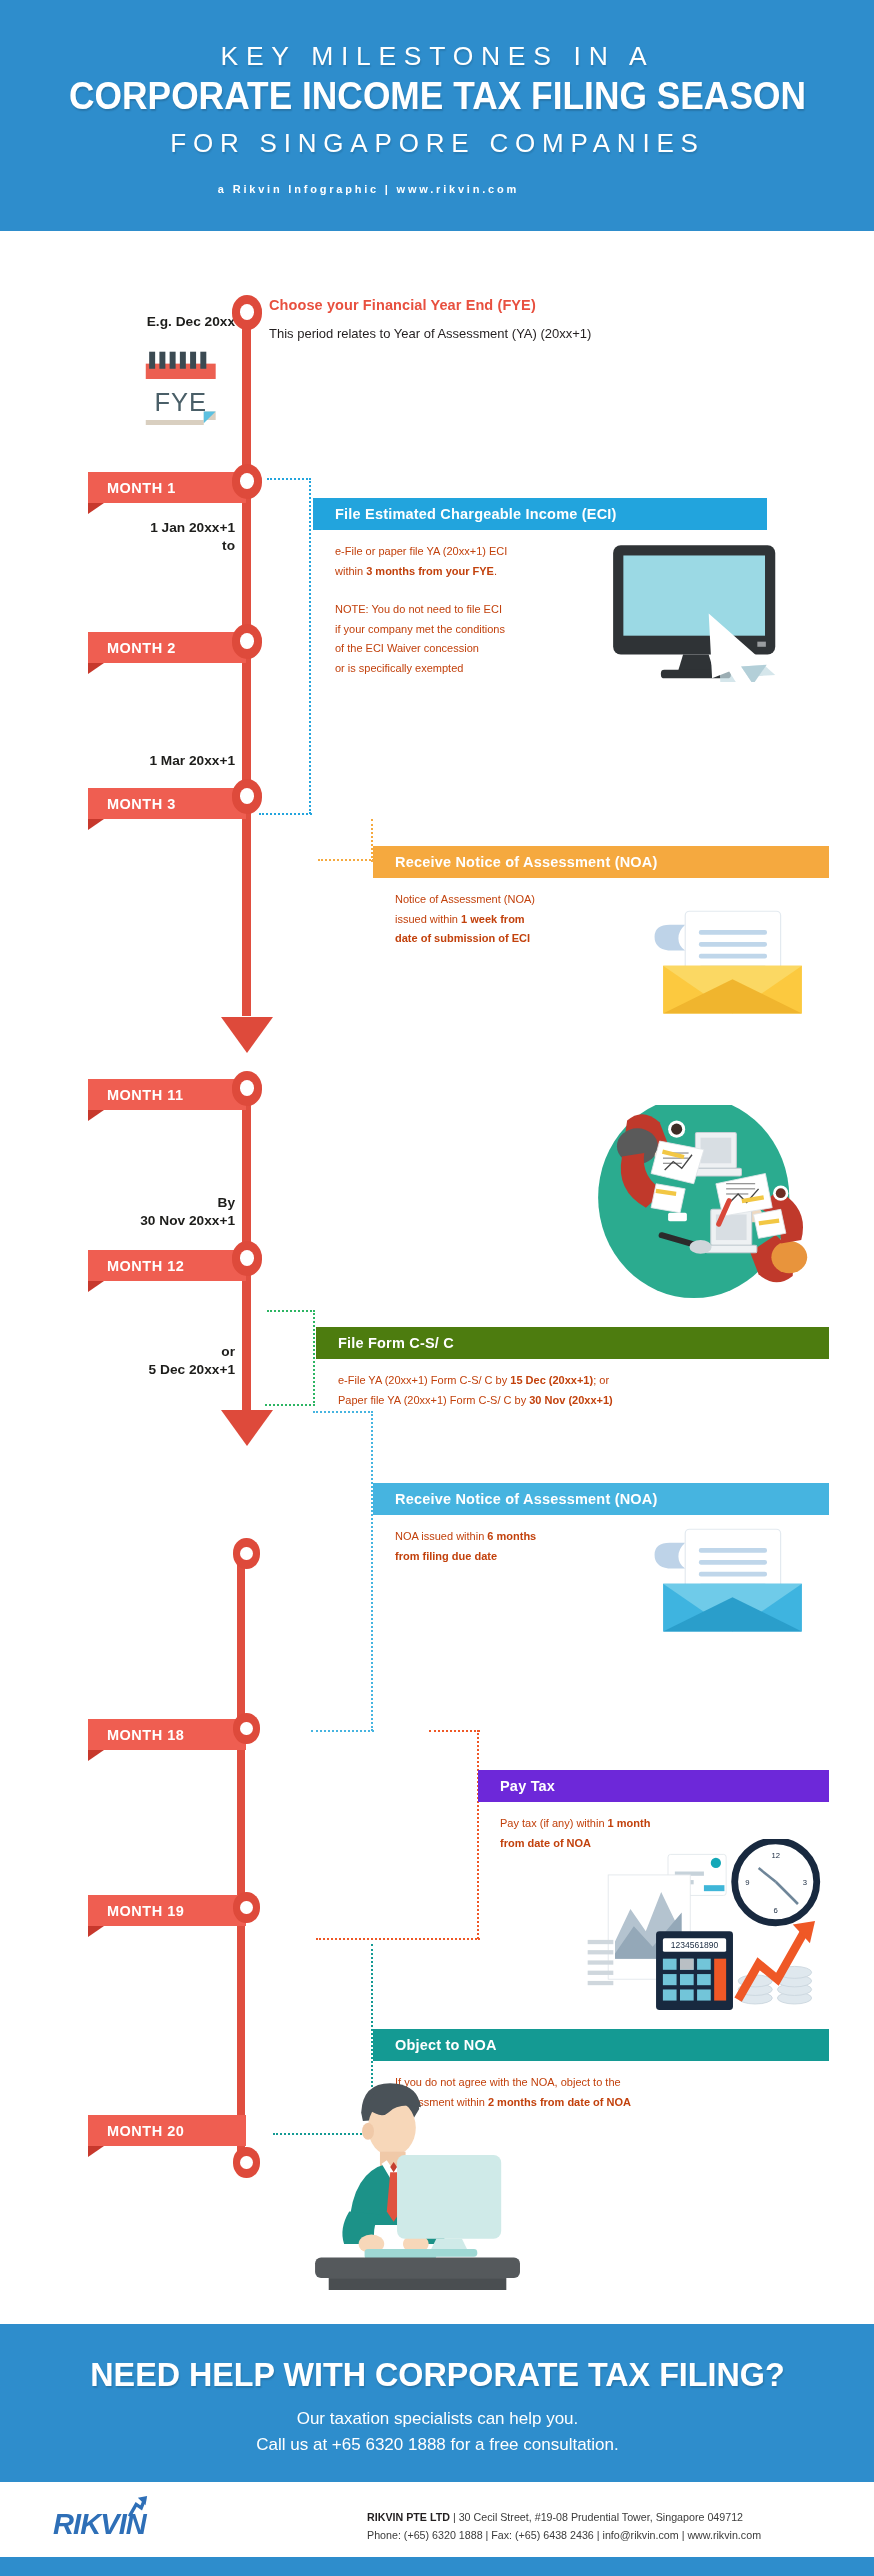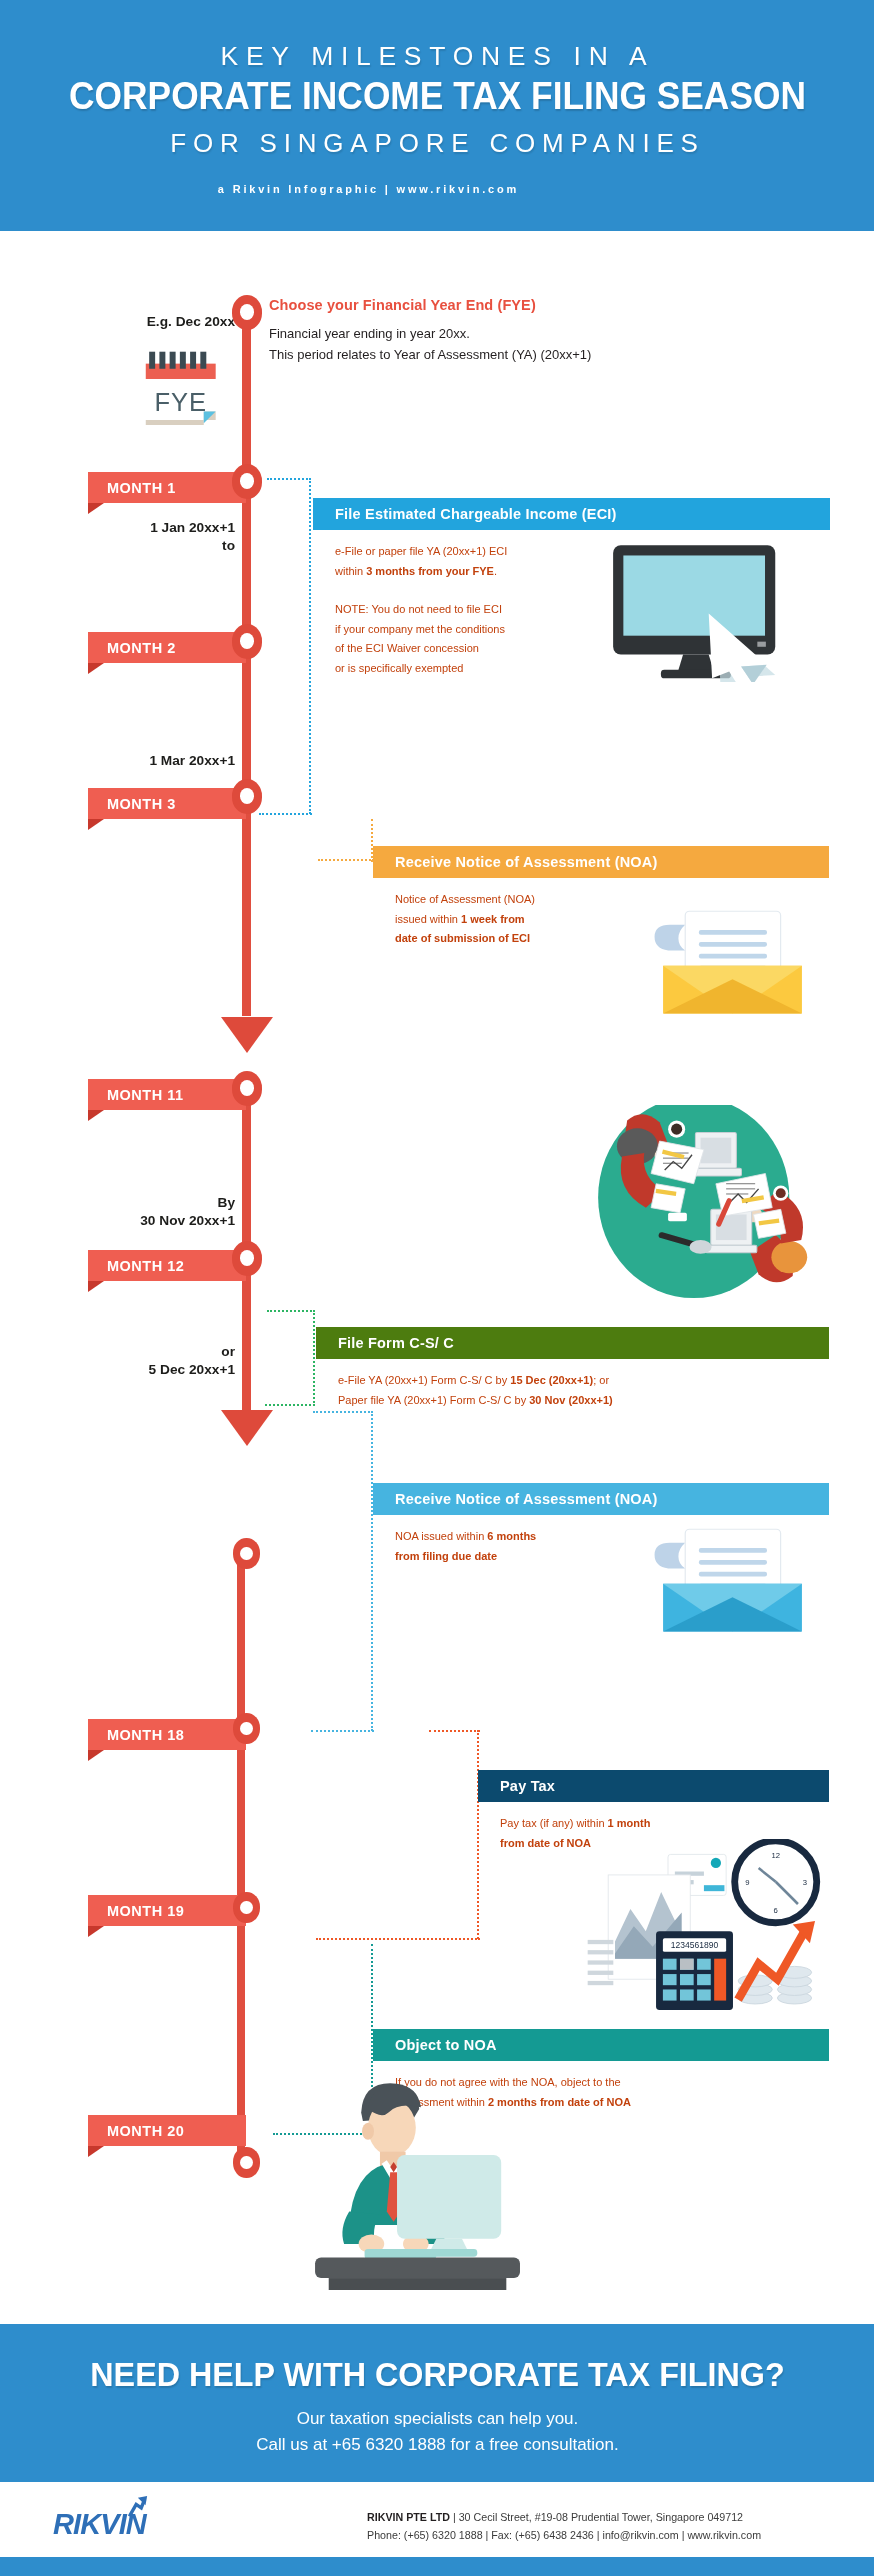--- a/index.html
+++ b/index.html
@@ -184,39 +184,38 @@
       <rect x="74" y="2" width="7" height="20" fill="#3b4a52"></rect>
       <text x="51" y="72" text-anchor="middle" font-family="Liberation Sans, sans-serif" font-size="30" fill="#4a5f68" letter-spacing="1">FYE</text>
       <path d="M10 82 L92 82 L92 72 L78 72 L78 88 L10 88 Z" fill="#d9cfc0"></path>
       <path d="M78 72 L92 72 L78 86 Z" fill="#5bc0e0"></path>
     </svg>
   </div>
 
   <div class="card" style="left:269px; top:297px; width:478px;">
     <div style="font-size:14.5px; font-weight:800; color:#e8503f; letter-spacing:0.1px;">Choose your Financial Year End (FYE)</div>
     <div style="margin-top:10.3px; font-size:13px; line-height:1.62; color:#231f20;">
-      <div>Financial year ending in year 20xx.</div>
       <div>This period relates to Year of Assessment (YA) (20xx+1)</div>
     </div>
   </div>
 
   <div class="ribbon" style="left:88px; top:472px; width:158px;">
     <span>MONTH 1</span>
   </div>
   <div class="dateL" style="left:90px; top:519px; width:145px;">
     <span>1 Jan 20xx+1</span><br>
     <span>to</span>
   </div>
 
   <div class="dot-h" style="left:267px; top:478px; width:44px; border-top-color:#22a4dd;"></div>
   <div class="dot-v" style="left:309px; top:478px; height:336px; border-left-color:#22a4dd;"></div>
   <div class="dot-h" style="left:259px; top:813px; width:53px; border-top-color:#22a4dd;"></div>
 
   <div class="card" style="left:313px; top:498px; width:517px;">
-    <div class="card-bar" style="background:#22a4dd; width:517px;">
+    <div class="card-bar" style="background:#22a4dd; width:454px;">
       <span>File Estimated Chargeable Income (ECI)</span>
     </div>
     <div class="card-body" style="width:342px;">
       <div>e-File or paper file YA (20xx+1) ECI</div>
       <div>
         <span>within </span><b>3 months from your FYE</b><span>.</span>
       </div>
       <div style="height:19px;"></div>
       <div>NOTE: You do not need to file ECI</div>
       <div>if your company met the conditions</div>
@@ -407,21 +406,21 @@
 
   <div class="ribbon" style="left:88px; top:1719px; width:158px;">
     <span>MONTH 18</span>
   </div>
 
   <div class="dot-v" style="left:477px; top:1730px; height:209px; border-left-color:#ef5826;"></div>
   <div class="dot-h" style="left:429px; top:1730px; width:51px; border-top-color:#ef5826;"></div>
   <div class="dot-h" style="left:316px; top:1938px; width:164px; border-top-color:#ef5826;"></div>
 
   <div class="card" style="left:478px; top:1770px; width:351px;">
-    <div class="card-bar" style="background:#0c4a6e; width:351px;">
+    <div class="card-bar" style="background:#6d28d9; width:351px;">
       <span>Pay Tax</span>
     </div>
     <div class="card-body" style="width:282px;">
       <div>
         <span>Pay tax (if any) within </span><b>1 month</b>
       </div>
       <div><b>from date of NOA</b></div>
     </div>
   </div>
 

